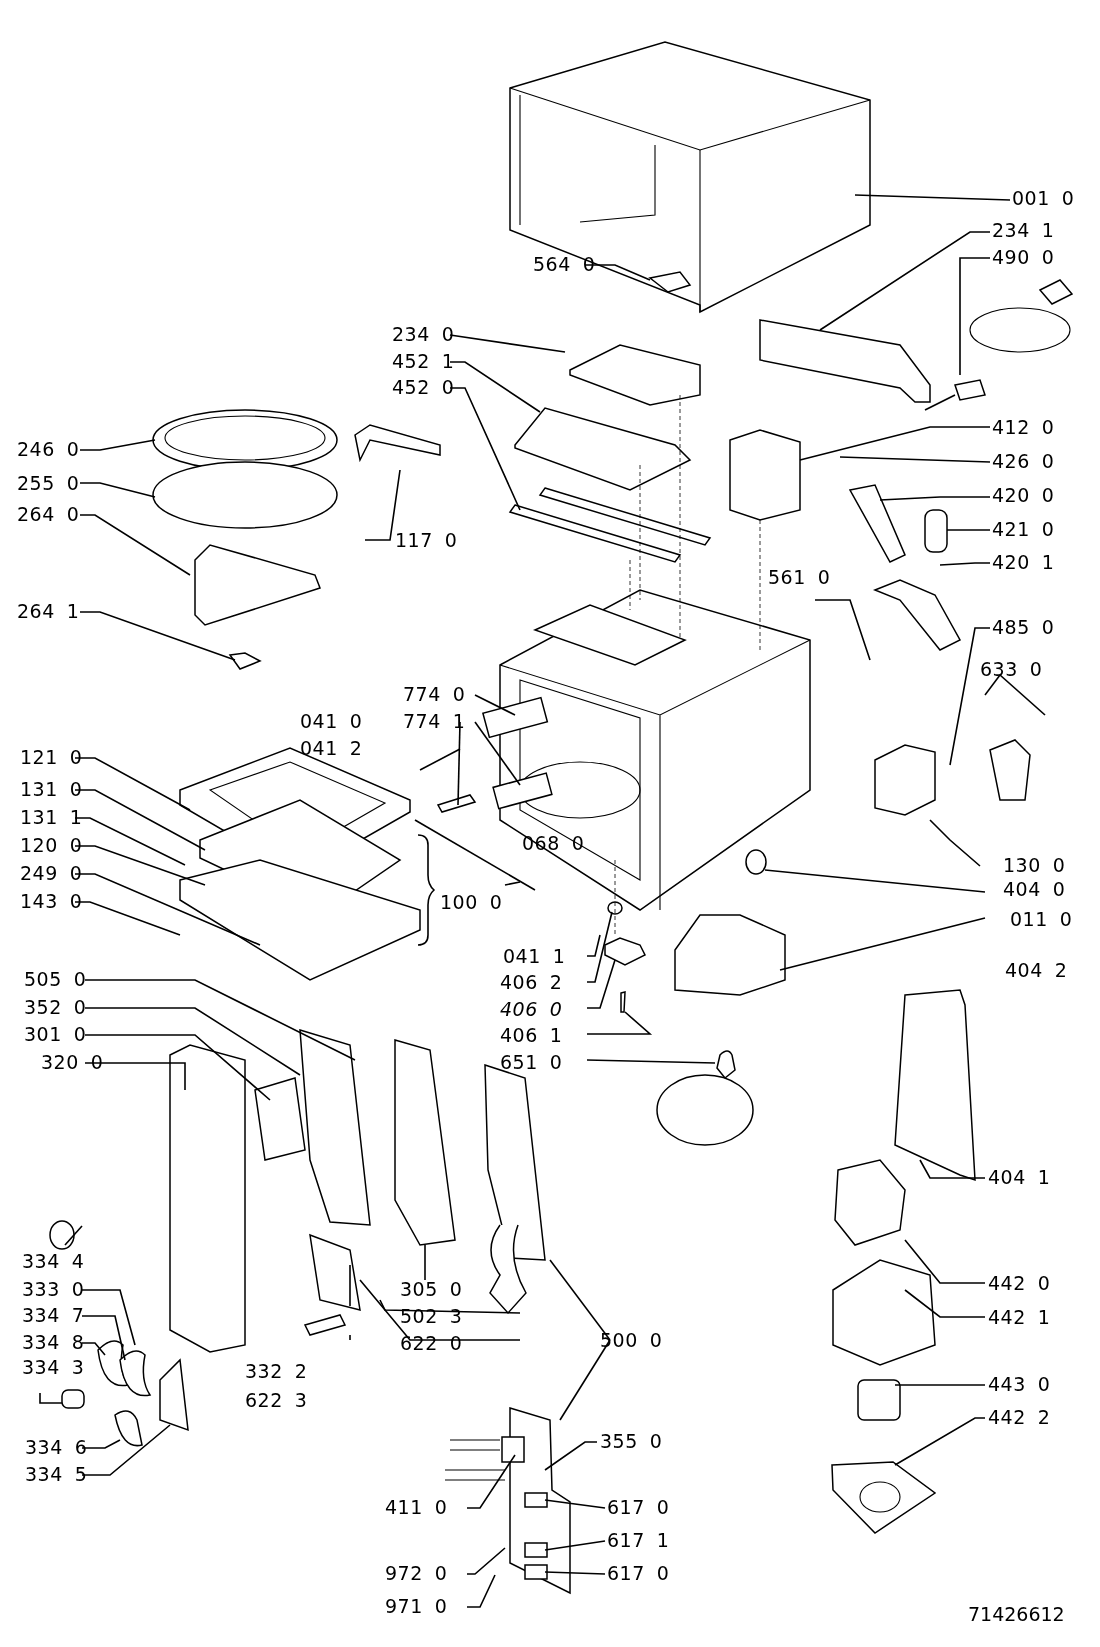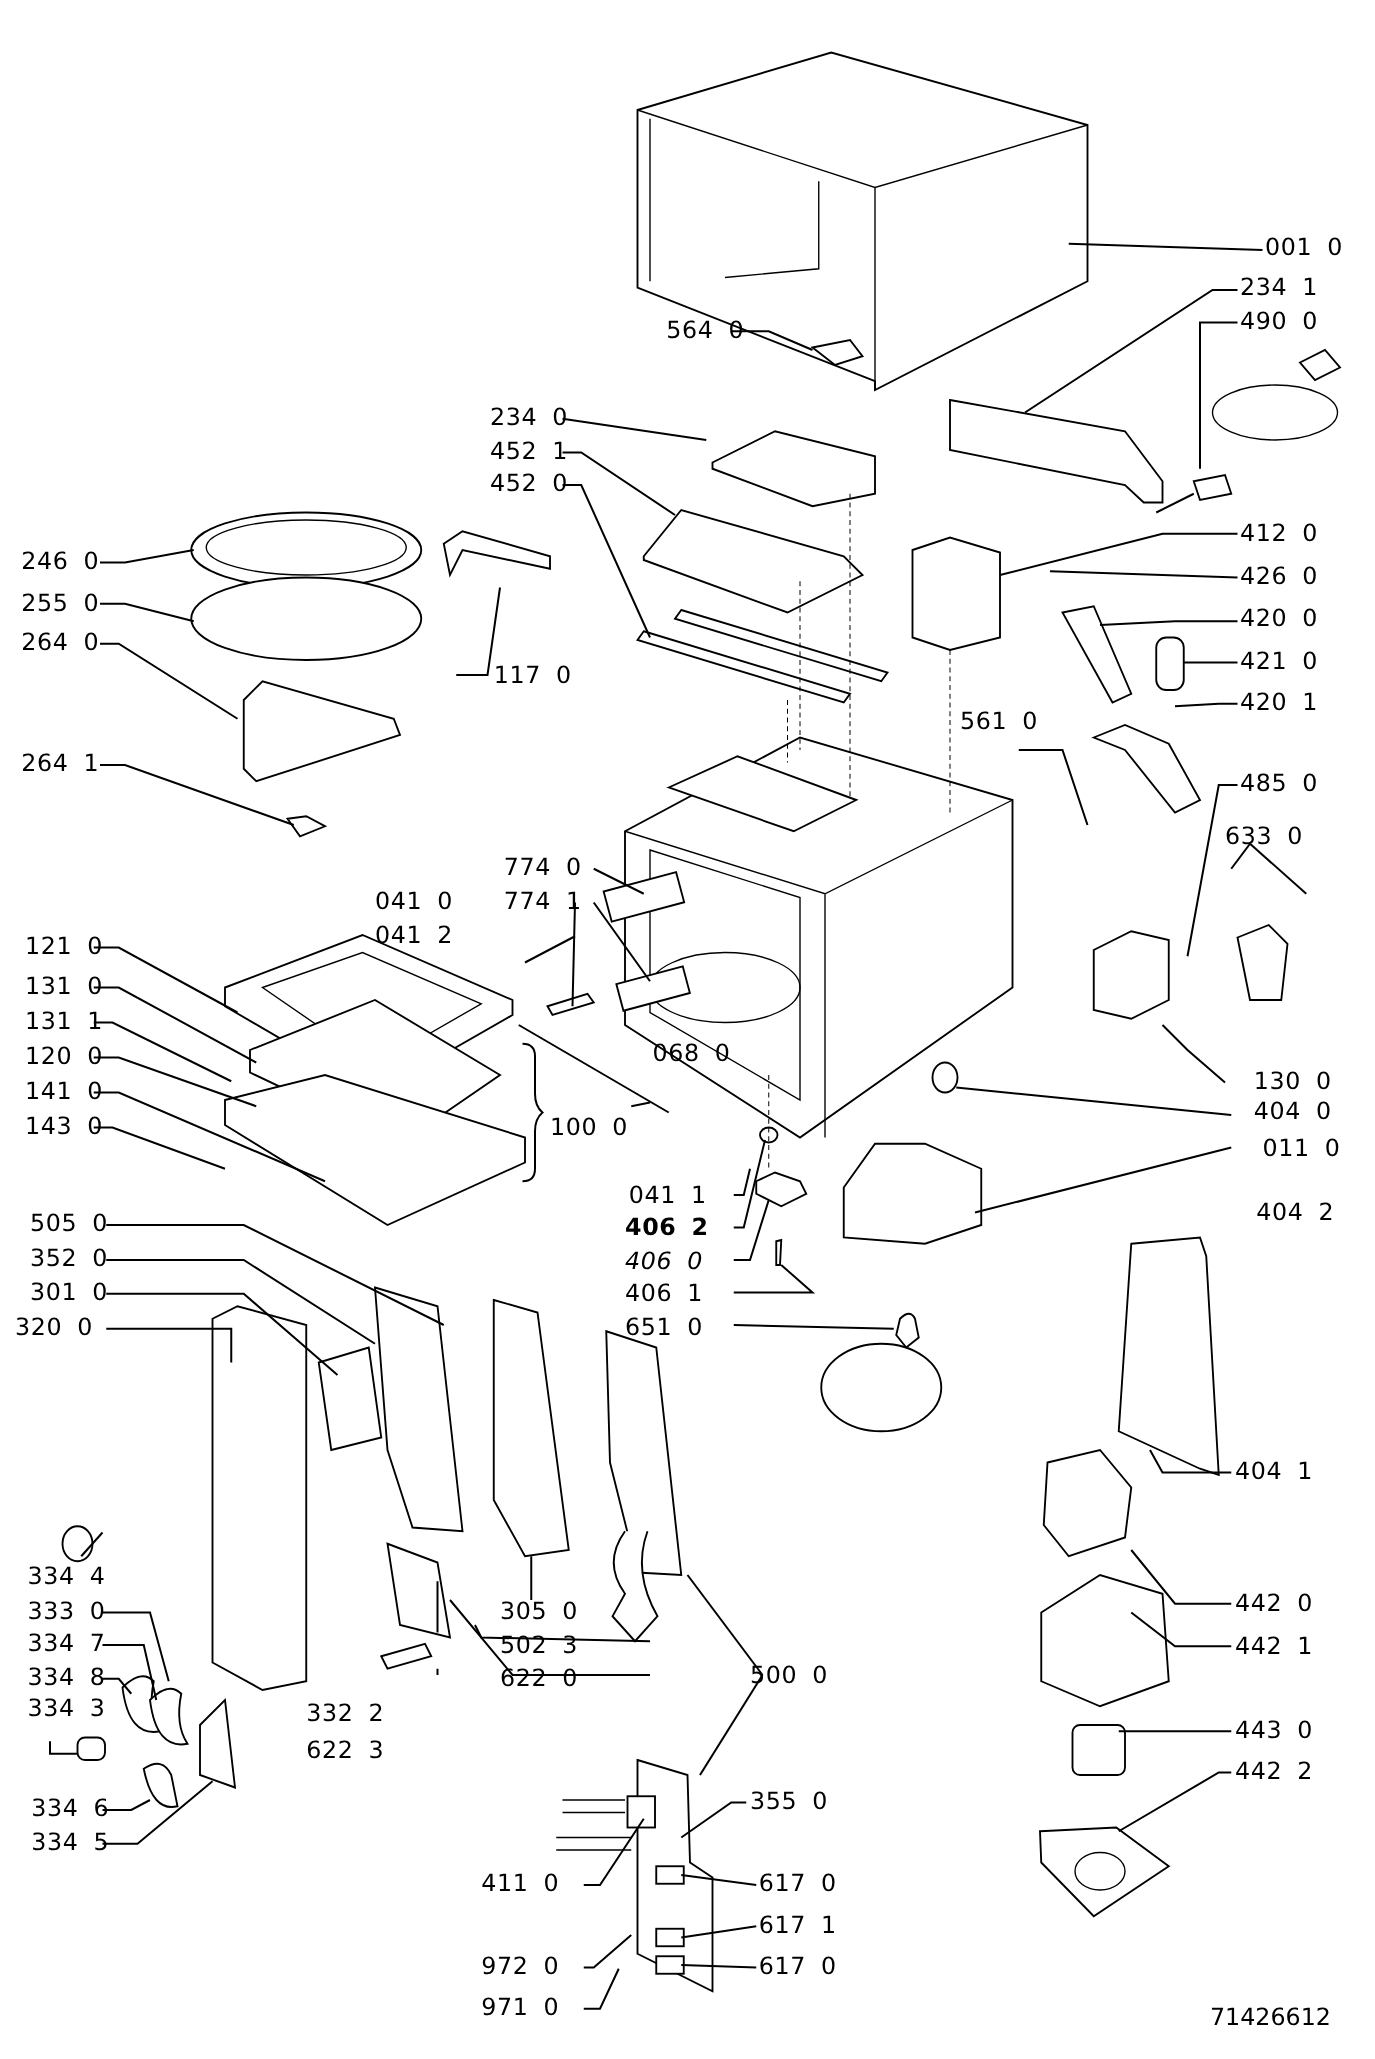--- a/index.html
+++ b/index.html
@@ -214,37 +214,37 @@
 <div class="lbl" style="left:992px;top:618px;"><span class="n">485</span><span class="s">0</span></div>
 <div class="lbl" style="left:980px;top:660px;"><span class="n">633</span><span class="s">0</span></div>
 <div class="lbl" style="left:403px;top:685px;"><span class="n">774</span><span class="s">0</span></div>
 <div class="lbl" style="left:403px;top:712px;"><span class="n">774</span><span class="s">1</span></div>
 <div class="lbl" style="left:300px;top:712px;"><span class="n">041</span><span class="s">0</span></div>
 <div class="lbl" style="left:300px;top:739px;"><span class="n">041</span><span class="s">2</span></div>
 <div class="lbl" style="left:20px;top:748px;"><span class="n">121</span><span class="s">0</span></div>
 <div class="lbl" style="left:20px;top:780px;"><span class="n">131</span><span class="s">0</span></div>
 <div class="lbl" style="left:20px;top:808px;"><span class="n">131</span><span class="s">1</span></div>
 <div class="lbl" style="left:20px;top:836px;"><span class="n">120</span><span class="s">0</span></div>
-<div class="lbl" style="left:20px;top:864px;"><span class="n">141</span><span class="s">0</span></div>
+<div class="lbl" style="left:20px;top:864px;"><span class="n">249</span><span class="s">0</span></div>
 <div class="lbl" style="left:20px;top:892px;"><span class="n">143</span><span class="s">0</span></div>
 <div class="lbl" style="left:522px;top:834px;"><span class="n">068</span><span class="s">0</span></div>
 <div class="lbl" style="left:440px;top:893px;"><span class="n">100</span><span class="s">0</span></div>
 <div class="lbl" style="left:1003px;top:856px;"><span class="n">130</span><span class="s">0</span></div>
 <div class="lbl" style="left:1003px;top:880px;"><span class="n">404</span><span class="s">0</span></div>
 <div class="lbl" style="left:1010px;top:910px;"><span class="n">011</span><span class="s">0</span></div>
 <div class="lbl" style="left:503px;top:947px;"><span class="n">041</span><span class="s">1</span></div>
 <div class="lbl" style="left:1005px;top:945px;margin-top:16px;"><span class="n">404</span><span class="s">2</span></div>
-<div class="lbl" style="left:500px;top:973px;font-weight:bold;"><span class="n">406</span><span class="s">2</span></div>
+<div class="lbl" style="left:500px;top:973px;"><span class="n">406</span><span class="s">2</span></div>
 <div class="lbl" style="left:500px;top:1000px;font-style:italic;"><span class="n">406</span><span class="s">0</span></div>
 <div class="lbl" style="left:500px;top:1026px;"><span class="n">406</span><span class="s">1</span></div>
 <div class="lbl" style="left:500px;top:1053px;"><span class="n">651</span><span class="s">0</span></div>
 <div class="lbl" style="left:24px;top:970px;"><span class="n">505</span><span class="s">0</span></div>
 <div class="lbl" style="left:24px;top:998px;"><span class="n">352</span><span class="s">0</span></div>
 <div class="lbl" style="left:24px;top:1025px;"><span class="n">301</span><span class="s">0</span></div>
-<div class="lbl" style="left:12px;top:1053px;"><span class="n">320</span><span class="s">0</span></div>
+<div class="lbl" style="left:41px;top:1053px;"><span class="n">320</span><span class="s">0</span></div>
 <div class="lbl" style="left:988px;top:1168px;"><span class="n">404</span><span class="s">1</span></div>
 <div class="lbl" style="left:22px;top:1252px;"><span class="n">334</span><span class="s">4</span></div>
 <div class="lbl" style="left:22px;top:1280px;"><span class="n">333</span><span class="s">0</span></div>
 <div class="lbl" style="left:22px;top:1306px;"><span class="n">334</span><span class="s">7</span></div>
 <div class="lbl" style="left:22px;top:1333px;"><span class="n">334</span><span class="s">8</span></div>
 <div class="lbl" style="left:22px;top:1358px;"><span class="n">334</span><span class="s">3</span></div>
 <div class="lbl" style="left:25px;top:1438px;"><span class="n">334</span><span class="s">6</span></div>
 <div class="lbl" style="left:25px;top:1465px;"><span class="n">334</span><span class="s">5</span></div>
 <div class="lbl" style="left:400px;top:1280px;"><span class="n">305</span><span class="s">0</span></div>
 <div class="lbl" style="left:400px;top:1307px;"><span class="n">502</span><span class="s">3</span></div>

